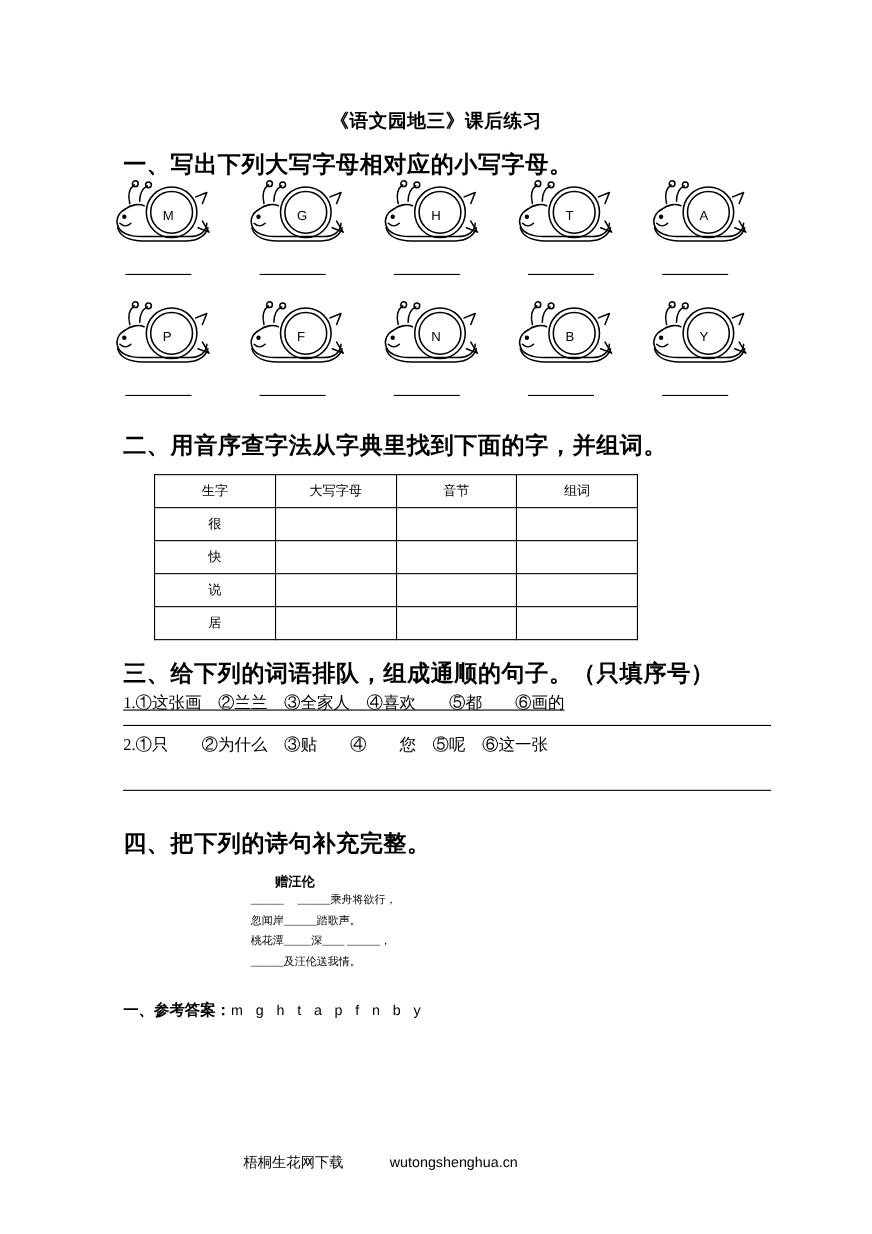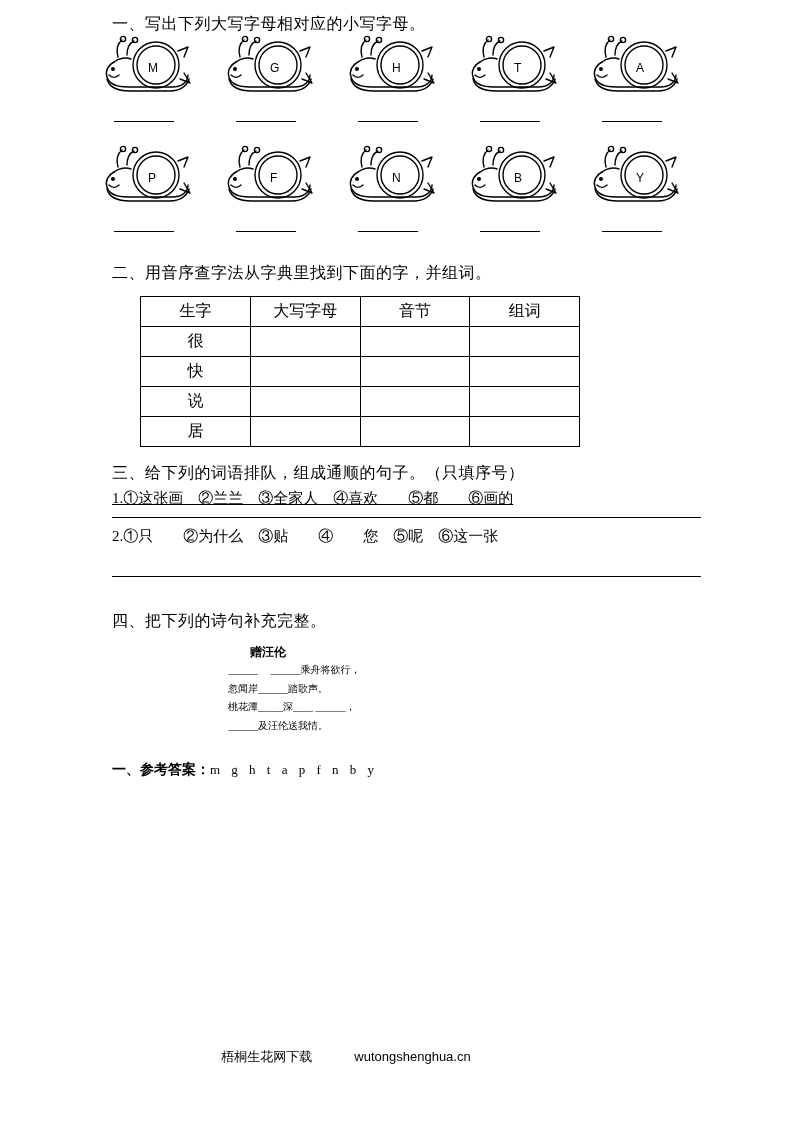--- a/index.html
+++ b/index.html
@@ -23,22 +23,22 @@
     padding: 0;
   }
   .doc-title {
     text-align: center;
     font-size: 17px;
     font-weight: bold;
     margin-top: 98px;
     letter-spacing: 0.5px;
   }
   .section-head {
-    font-size: 16px;
-    font-weight: normal;
+    font-size: 21px;
+    font-weight: bold;
     margin-left: 112px;
     margin-top: 14px;
     letter-spacing: 0.5px;
   }
   
   .snail-row {
     position: relative;
     height: 92px;
     margin-left: 96px;
     width: 620px;
@@ -68,21 +68,21 @@
     border-collapse: collapse;
     margin-left: 140px;
     margin-top: 12px;
     width: 440px;
     table-layout: fixed;
   }
   table.exercise-table td {
     border: 1px solid #000;
     height: 29px;
     text-align: center;
-    font-size: 16px;
+    font-size: 12px;
     padding: 0;
   }
   .para {
     font-size: 15px;
     margin-left: 112px;
     margin-top: 8px;
     line-height: 1.7;
   }
   .blank-rule {
     border-bottom: 1px solid #000;
@@ -103,41 +103,42 @@
     line-height: 1.85;
     white-space: pre;
   }
   .answers {
     font-size: 14px;
     font-weight: bold;
     margin-left: 112px;
     margin-top: 26px;
   }
   .answers .ans-letters {
-    font-family: Liberation Serif, serif;
+    font-family: Liberation Sans, sans-serif;
     font-weight: normal;
     letter-spacing: 4px;
     font-size: 13px;
   }
   .footer {
     position: absolute;
     left: 0;
     top: 1048px;
     width: 692px;
     text-align: center;
     font-size: 13px;
   }
   .footer .fl { margin-right: 42px; }
   .footer .fr { font-family: "Liberation Sans", sans-serif; }
 </style>
 </head>
 <body>
 
 <div class="page">
 
+  <div class="doc-title">《语文园地三》课后练习</div>
 
   <div class="section-head">一、写出下列大写字母相对应的小写字母。</div>
 
   <div class="snail-row" id="snail-row-1">
       <div class="snail-cell" style="left: 0px;">
   <svg width="106" height="74" viewBox="0 0 106 74">
     <g fill="none" stroke="#000" stroke-width="1.4" stroke-linecap="round" stroke-linejoin="round">
 
       <path d="M22 22 C20 14, 22 8, 26 5"></path>
       <circle cx="27" cy="4" r="2.6"></circle>

